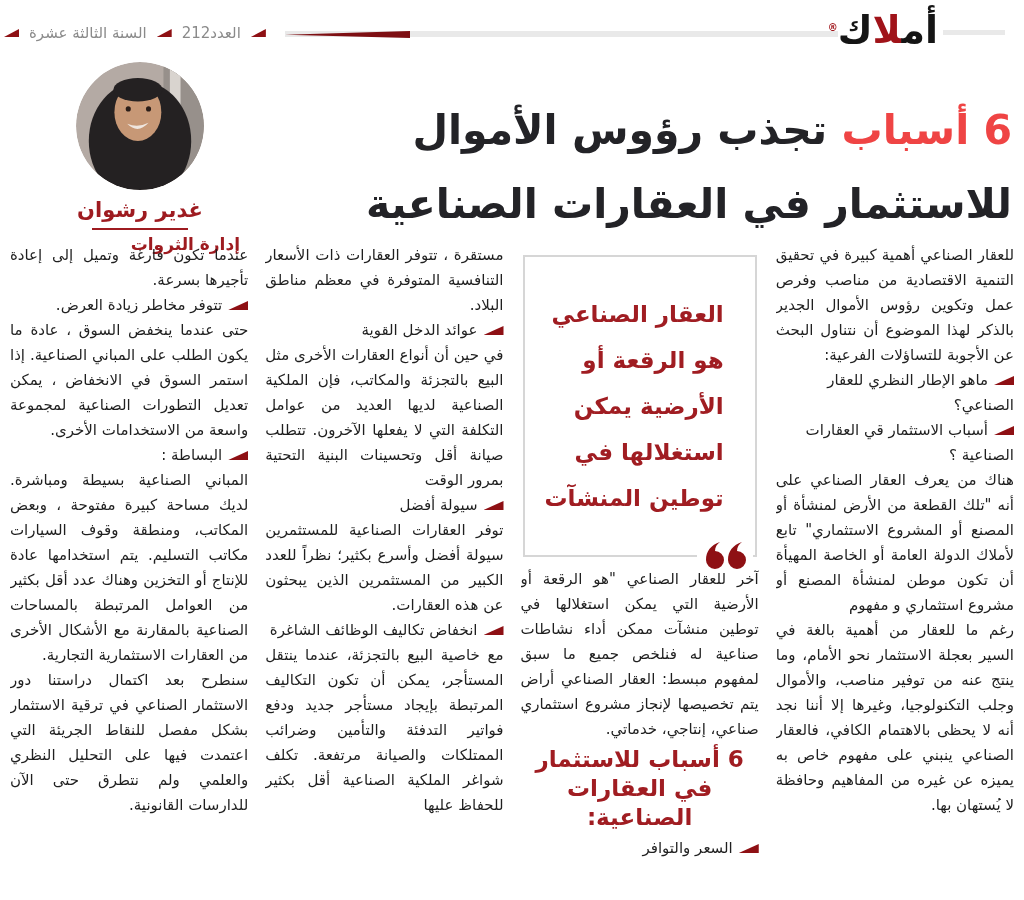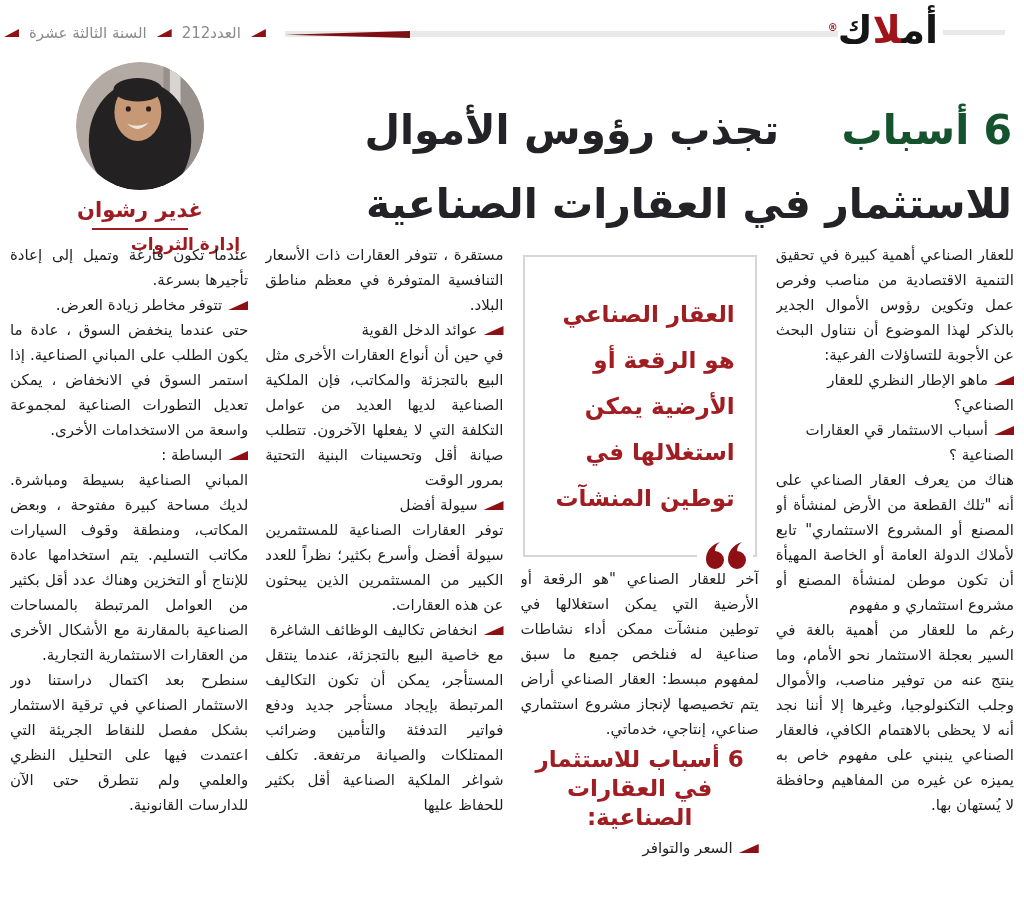--- a/index.html
+++ b/index.html
@@ -16,40 +16,40 @@
   .rule-red-taper{position:absolute;top:31px;left:285px;width:125px;height:7px;background:#7e0f13;
                   clip-path:polygon(0 55%,100% 0,100% 100%);}
   .issue-strip{position:absolute;top:24px;left:4px;display:flex;direction:rtl;align-items:center;
                gap:10px;font-size:15px;color:#8a8a8a;}
   .tri{display:inline-block;width:15px;height:8px;background:#8e1014;
        clip-path:polygon(0 100%,100% 0,100% 100%);flex:0 0 auto;}
 
   
   .title{position:absolute;top:66px;right:12px;width:760px;text-align:right;
          font-weight:bold;font-size:41px;line-height:74px;color:#232327;}
-  .title .hl{color:#14532d;margin-left:48px;}
+  .title .hl{color:#ef4444;}
 
   
   .author{position:absolute;top:62px;left:40px;width:200px;text-align:center;}
   .avatar{width:128px;height:128px;border-radius:50%;overflow:hidden;margin:0 auto;display:block;}
   .author-name{margin-top:8px;font-size:21px;font-weight:bold;color:#9e1b20;}
   .author-sep{width:96px;border:0;border-top:2px solid #9e1b20;margin:6px auto 4px auto;}
   .author-role{font-size:17px;font-weight:bold;color:#9e1b20;text-align:right;}
 
   
   .cols{position:absolute;top:243px;left:10px;right:10px;height:652px;
         display:flex;direction:rtl;gap:17px;overflow:hidden;}
   .col{flex:1 1 0;overflow:hidden;}
   .para{margin:0;font-size:15px;line-height:25px;text-align:justify;text-align-last:right;}
   .bullet{font-size:15px;line-height:25px;}
   .bullet .tri{width:20px;height:9px;margin-left:6px;}
 
   
   .quote-box{position:relative;border:2px solid #d6d6d6;height:298px;margin:12px 2px 10px 2px;}
-  .quote-text{padding:34px 20px 0 12px;font-size:23px;font-weight:bold;line-height:46px;
+  .quote-text{padding:34px 31px 0 12px;font-size:23px;font-weight:bold;line-height:46px;
               color:#a01d22;text-align:right;}
   .quote-mark{position:absolute;bottom:-17px;right:2px;background:#fff;padding:0 5px;line-height:0;}
 
   
   .subhead{font-size:23px;font-weight:bold;color:#a01d22;text-align:center;
            line-height:29px;margin:3px 0 4px 0;}
 </style>
 </head>
 <body>
 

